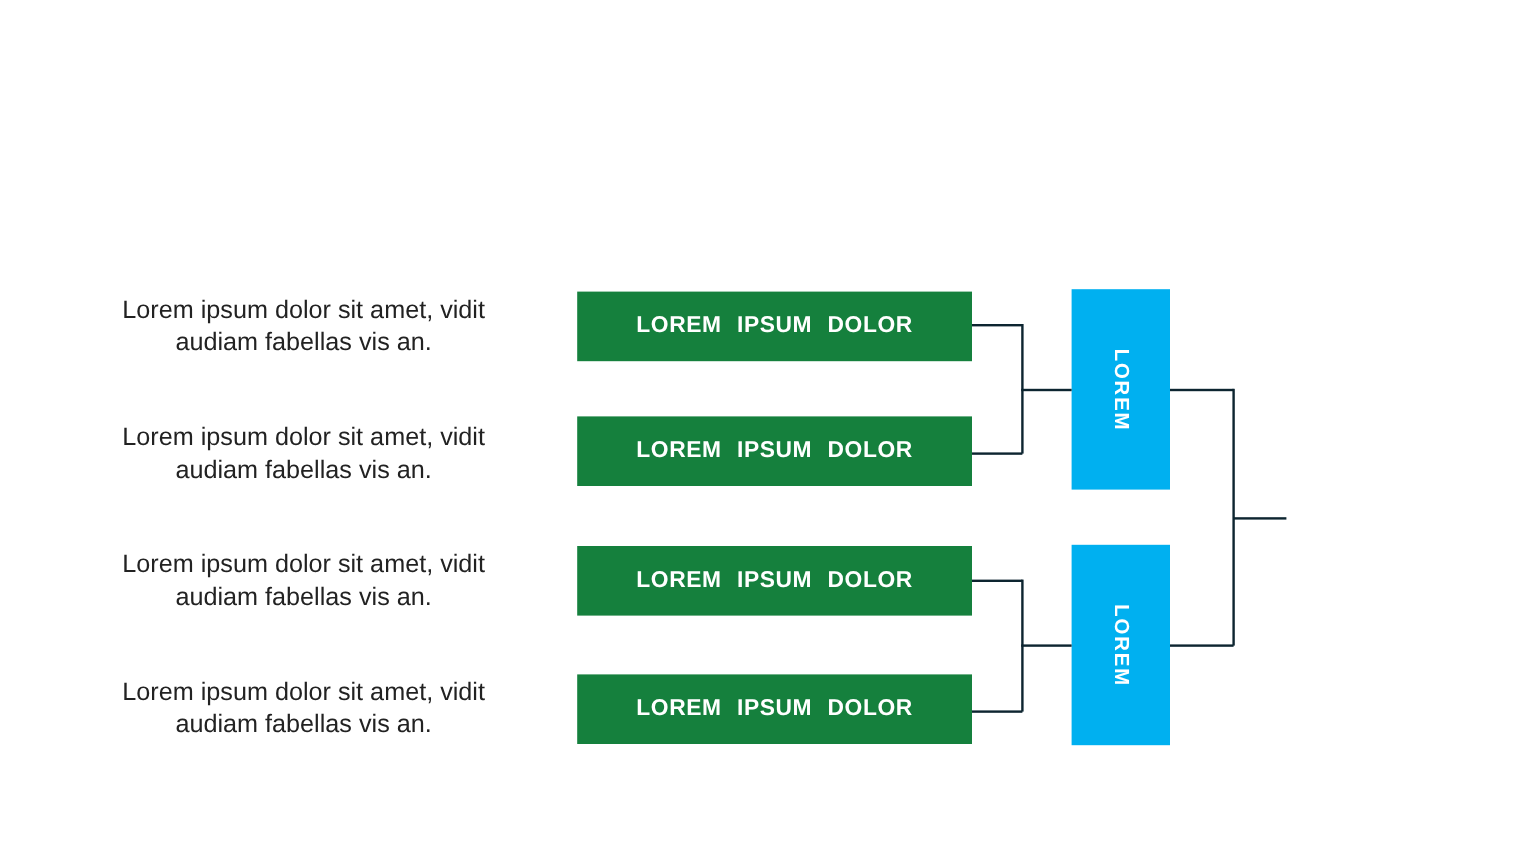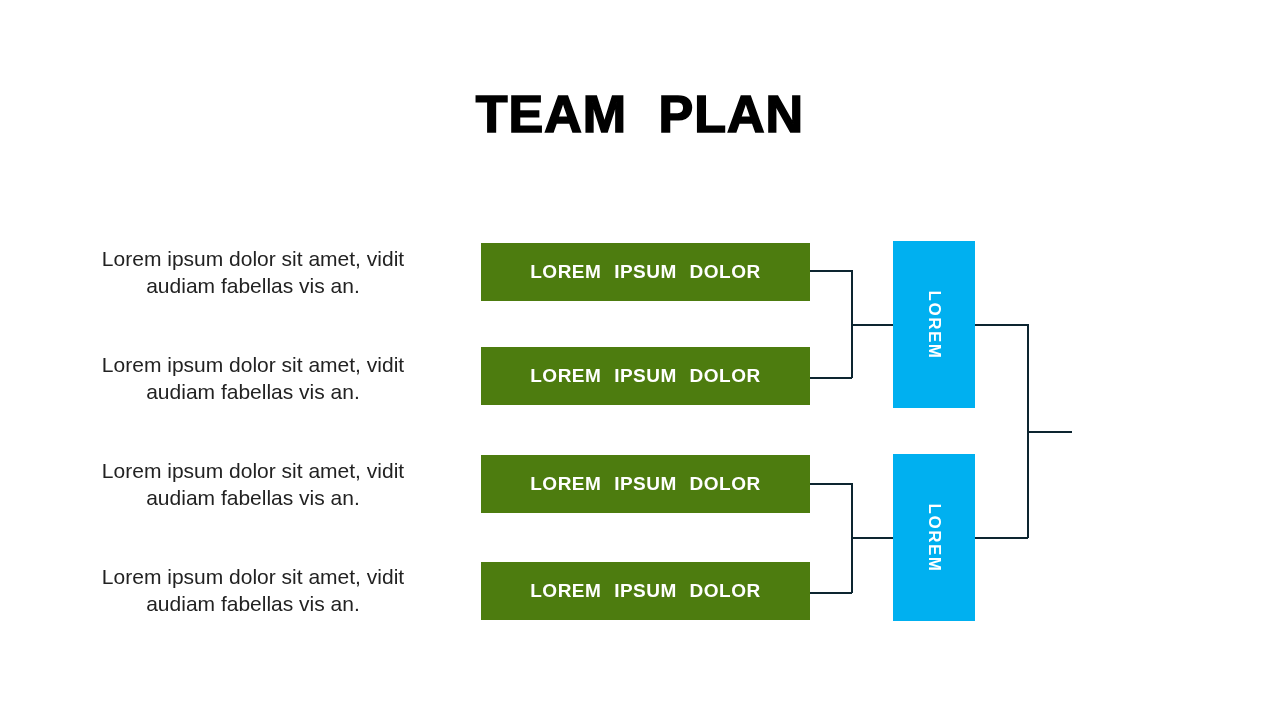--- a/index.html
+++ b/index.html
@@ -30,21 +30,21 @@
     text-align: center;
     font-size: 21px;
     line-height: 27px;
     color: #222222;
   }
   .para .ln { display: block; }
 
   .process-box {
     position: absolute;
     left: 481px; width: 329px; height: 58px;
-    background: #4d7c0f;
+    background: #15803d;
     color: #ffffff;
     display: flex; align-items: center; justify-content: center;
     font-size: 19px; font-weight: bold;
     letter-spacing: 0.5px;
     word-spacing: 7px;
   }
 
   .group-box {
     position: absolute;
     left: 893px; width: 82px; height: 167px;
@@ -78,21 +78,20 @@
     font-size: 38px; font-weight: bold;
     padding-bottom: 6px;
     text-shadow: 1px 2px 3px rgba(0,0,0,0.45);
   }
 </style>
 </head>
 <body>
 
 <div class="slide">
 
-  <div class="title">TEAM PLAN</div>
 
   <div class="para" style="top:245px">
     <span class="ln">Lorem ipsum dolor sit amet, vidit</span>
     <span class="ln">audiam fabellas vis an.</span>
   </div>
   <div class="para" style="top:351px">
     <span class="ln">Lorem ipsum dolor sit amet, vidit</span>
     <span class="ln">audiam fabellas vis an.</span>
   </div>
   <div class="para" style="top:457px">

